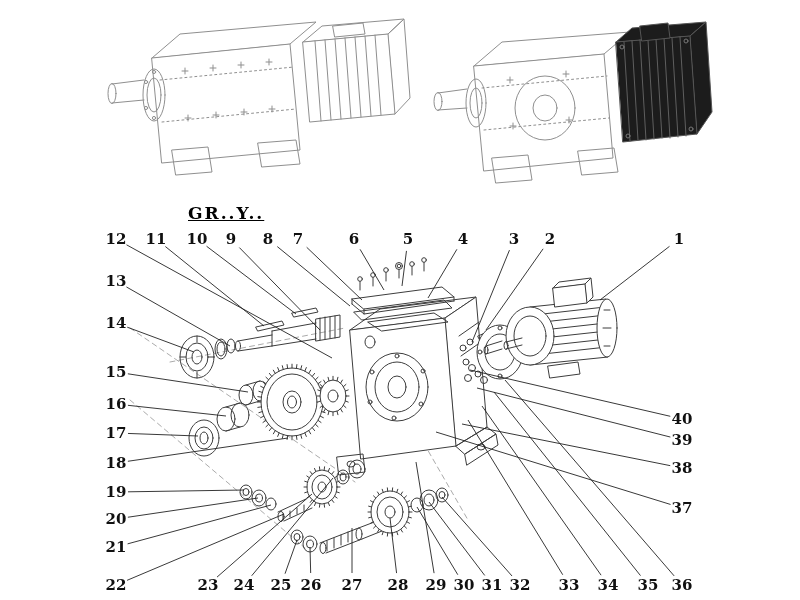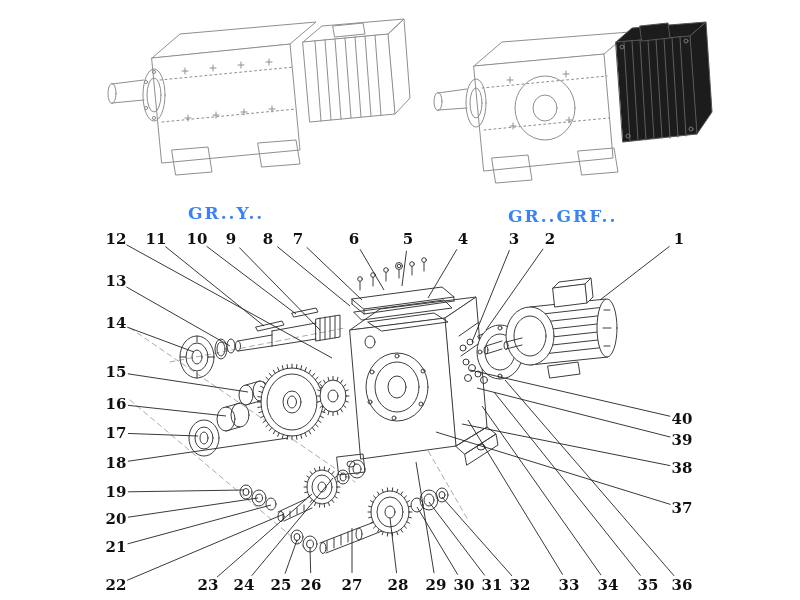--- a/index.html
+++ b/index.html
@@ -10,21 +10,21 @@
   svg { position:absolute; left:0; top:0; }
   .art-light { stroke:var(--line-art,#8f8f8f); fill:none; stroke-width:1; stroke-linejoin:round; stroke-linecap:round; }
   .art-dark  { stroke:var(--exploded-line,#3d3d3d); fill:none; stroke-width:1; stroke-linejoin:round; stroke-linecap:round; }
   .fill-white { fill:#fff; }
   .dark-fill { fill:var(--dark-motor,#1c1c1c); stroke:#555; }
   .dark-fin { stroke:#5f5f5f; stroke-width:1; }
   .dashed { stroke-dasharray:5 4; stroke:#ababab; fill:none; }
   .dotted { stroke-dasharray:2 3; }
   .leader { stroke:#222; stroke-width:0.9; }
   .callout { font:bold 15px "DejaVu Serif", serif; fill:#101010; text-anchor:middle; }
-  .model-title { position:absolute; font:bold 17px "DejaVu Serif", serif; letter-spacing:2px; color:#3b82f6; white-space:nowrap; }
+  .model-title { position:absolute; font:bold 17px "DejaVu Serif", serif; letter-spacing:2px; color:#000000; white-space:nowrap;text-decoration:underline; }
   #title-left  { left:188px; top:203px; }
   #title-right { left:508px; top:206px; }
 </style>
 </head>
 <body>
 
 <div class="stage" style="--line-art: #8f8f8f; --exploded-line: #3d3d3d; --dark-motor: #1c1c1c; background: rgb(255, 255, 255);">
 
   <svg width="800" height="600" viewBox="0 0 800 600">
 
@@ -452,15 +452,14 @@
         <line x1="670.233031891709" y1="465.6466063783418" x2="462" y2="424" class="leader"></line>
         <text x="682" y="473" class="callout">38</text>
         <line x1="670.3683717734029" y1="437.04953820593636" x2="477" y2="388" class="leader"></line>
         <text x="682" y="445" class="callout">39</text>
         <line x1="670.3082358369276" y1="416.29765828306347" x2="470" y2="370" class="leader"></line>
         <text x="682" y="424" class="callout">40</text>
       </g>
   </svg>
 
   <div class="model-title" id="title-left">GR..Y..</div>
-  <div class="model-title" id="title-right">GR..GRF..</div>
 
 </div>
 
 </body></html>

